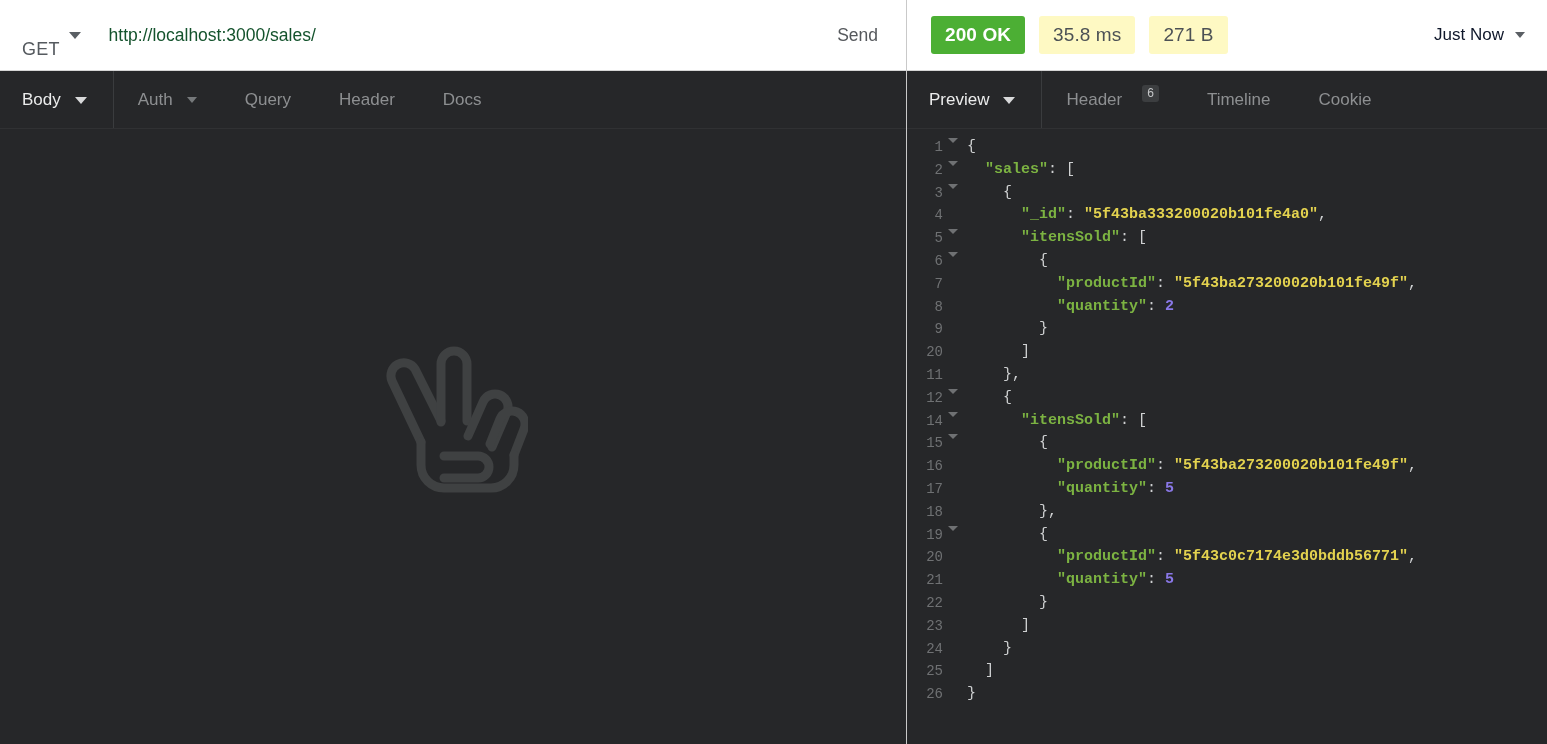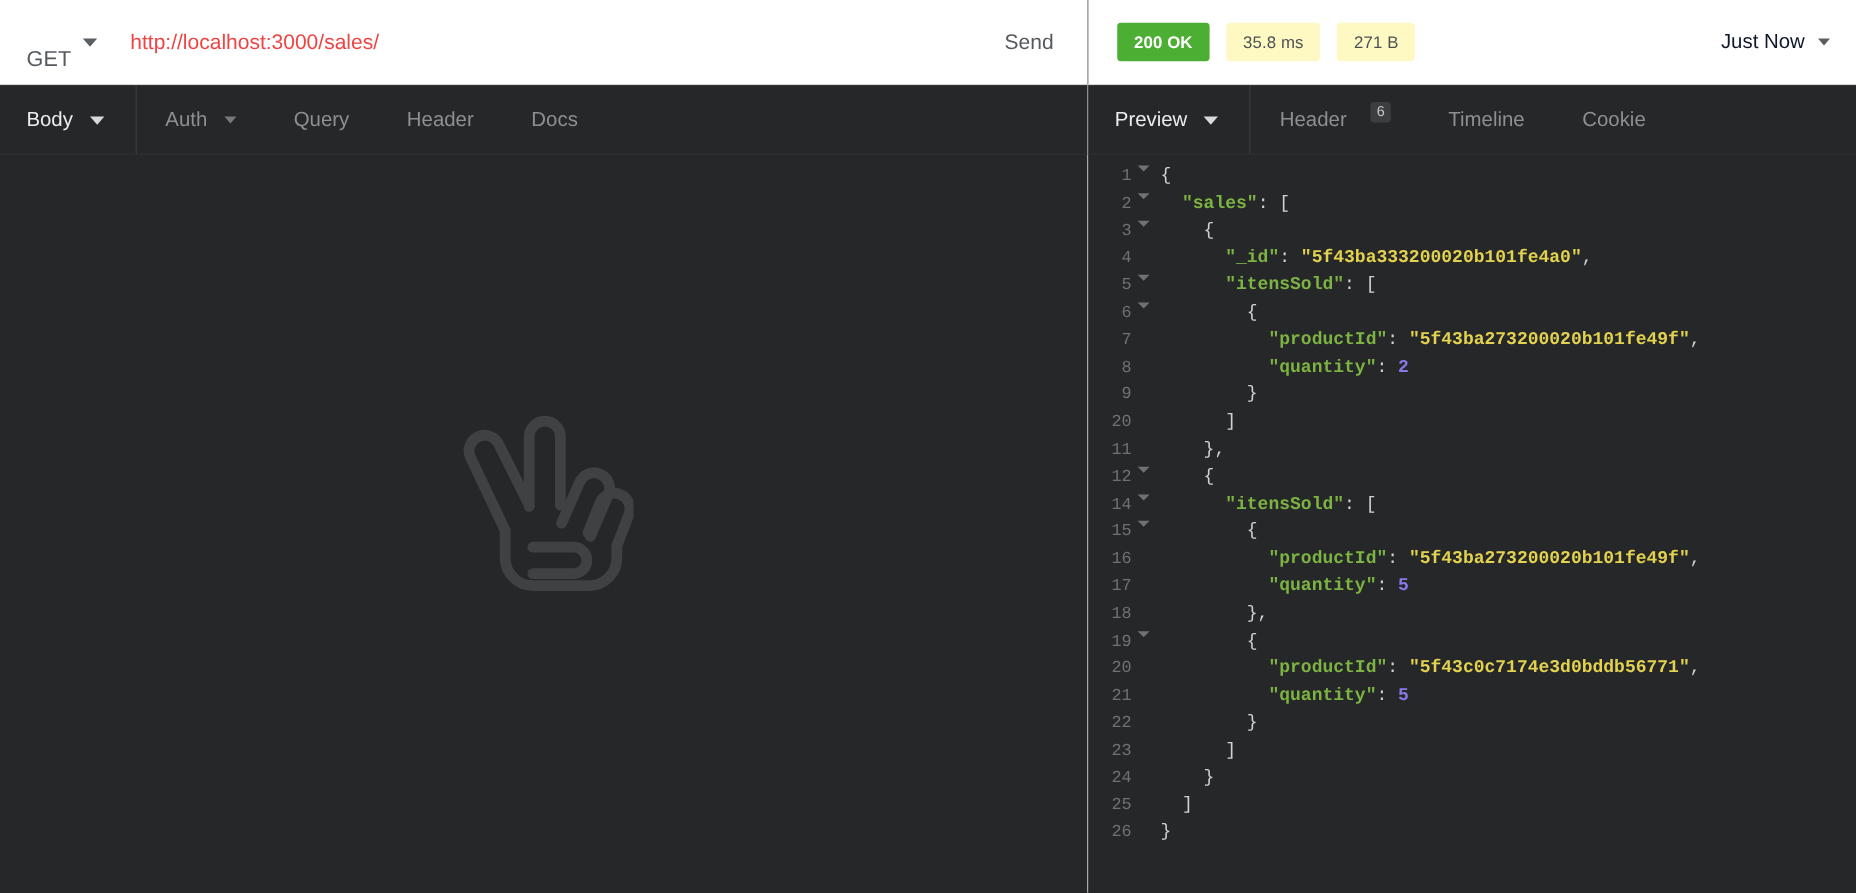--- a/index.html
+++ b/index.html
@@ -22,36 +22,36 @@
   }
   .method {
     display: flex; align-items: center; gap: 9px;
     padding: 0 0 0 22px; height: 100%; cursor: pointer;
   }
   .method-label { font-size: 18px; color: #555a5f; letter-spacing: .2px; margin-top: 28px; }
   .caret-dark { width: 0; height: 0; border-left: 6px solid transparent; border-right: 6px solid transparent; border-top: 7px solid #5a5f64; }
   .caret-dark.sm { border-left-width: 5px; border-right-width: 5px; border-top-width: 6px; }
   .url-input {
     flex: 1; border: none; outline: none; background: transparent;
-    font-size: 17.5px; color: #ef4444; padding-left: 28px;
+    font-size: 17.5px; color: #14532d; padding-left: 28px;
     font-family: "Liberation Sans", sans-serif;
   }
   .send-btn {
     background: none; border: none; cursor: pointer;
     font-size: 17.5px; color: #55585c; padding: 0 28px 0 20px;
     font-family: "Liberation Sans", sans-serif;
   }
 
   
   .respbar {
     height: 71px; background: #ffffff; display: flex; align-items: center;
     border-bottom: 1px solid #d5d5d5; flex: none; padding: 0 22px 0 24px; gap: 14px;
   }
   .pill {
-    font-size: 14px; font-weight: bold; letter-spacing: .1px;
+    font-size: 19px; font-weight: bold; letter-spacing: .1px;
     padding: 8px 14px; border-radius: 3px; white-space: nowrap;
   }
   .pill-status { background: #4caf34; color: #ffffff; }
   .pill-grey { background: #fef9c3; color: #4c5155; font-weight: normal; }
   .respbar-spacer { flex: 1; }
   .justnow { display: flex; align-items: center; gap: 11px; cursor: pointer; }
   .justnow-label { font-size: 17px; color: #0f172a; }
 
   
   .tabrow {

